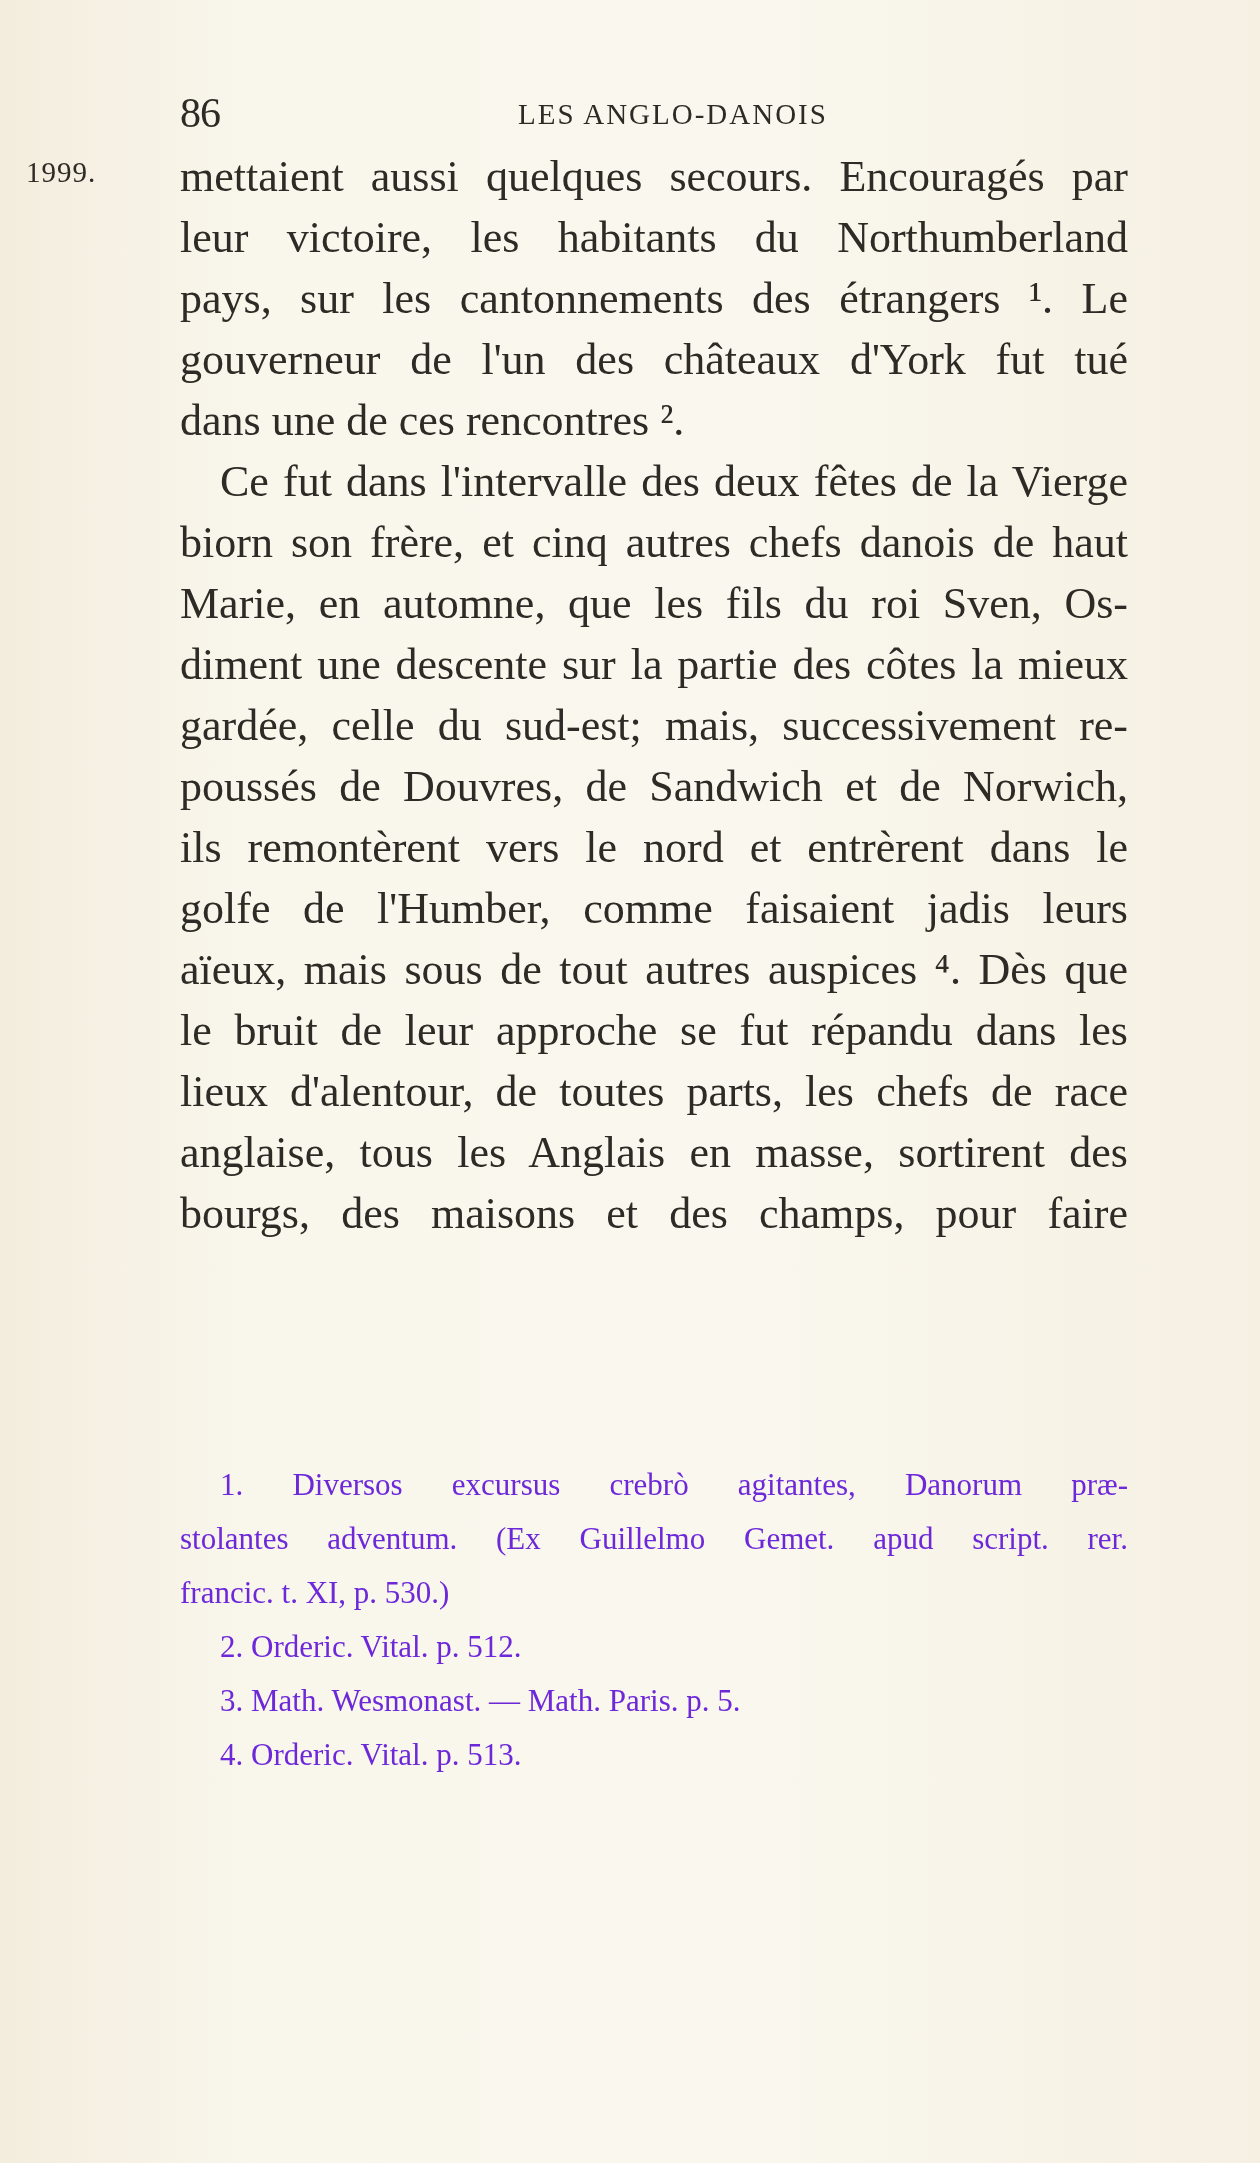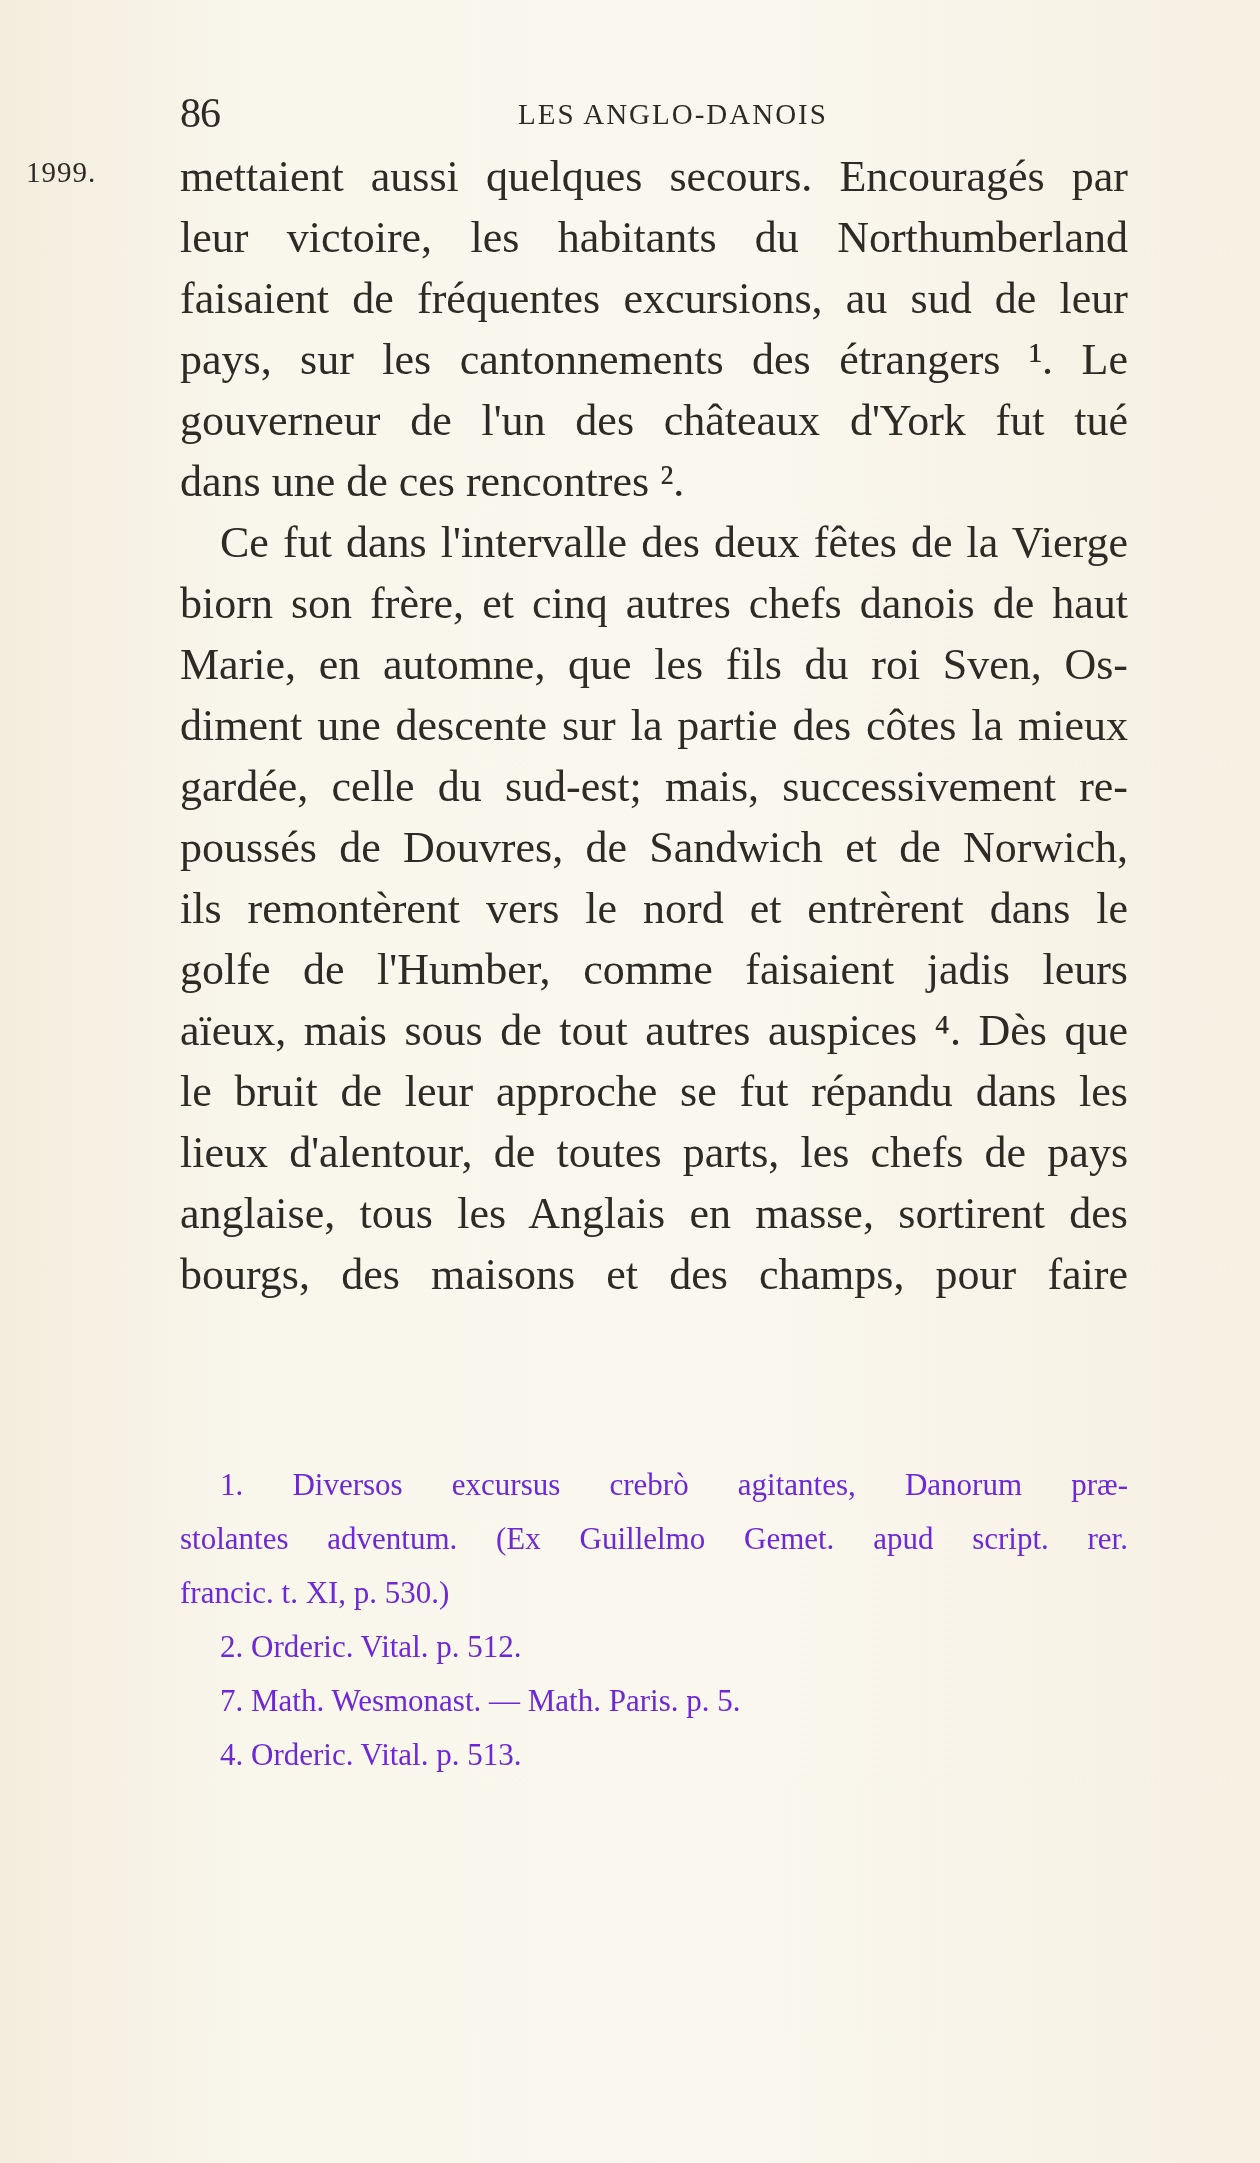--- a/index.html
+++ b/index.html
@@ -110,41 +110,40 @@
   <div class="running-head">
     <span class="page-number">86</span>
     <span class="running-title">LES ANGLO-DANOIS</span>
   </div>
 
   <span class="margin-date">1999.</span>
 
   <div class="body-text">
     <span class="line">mettaient aussi quelques secours. Encouragés par</span>
     <span class="line">leur victoire, les habitants du Northumberland</span>
-    <span class="line">faisaient de fréquentes excursions, au sud de leur</span>
     <span class="line">pays, sur les cantonnements des étrangers ¹. Le</span>
     <span class="line">gouverneur de l'un des châteaux d'York fut tué</span>
     <span class="line last">dans une de ces rencontres ².</span>
     <span class="line indent">Ce fut dans l'intervalle des deux fêtes de la Vierge</span>
     <span class="line">biorn son frère, et cinq autres chefs danois de haut</span>
     <span class="line">Marie, en automne, que les fils du roi Sven, Os-</span>
     <span class="line">diment une descente sur la partie des côtes la mieux</span>
     <span class="line">gardée, celle du sud-est; mais, successivement re-</span>
     <span class="line">poussés de Douvres, de Sandwich et de Norwich,</span>
     <span class="line">ils remontèrent vers le nord et entrèrent dans le</span>
     <span class="line">golfe de l'Humber, comme faisaient jadis leurs</span>
     <span class="line">aïeux, mais sous de tout autres auspices ⁴. Dès que</span>
     <span class="line">le bruit de leur approche se fut répandu dans les</span>
-    <span class="line">lieux d'alentour, de toutes parts, les chefs de pays</span>
+    <span class="line">lieux d'alentour, de toutes parts, les chefs de race</span>
     <span class="line">anglaise, tous les Anglais en masse, sortirent des</span>
     <span class="line">bourgs, des maisons et des champs, pour faire</span>
   </div>
 
   <div class="footnotes">
     <span class="fn-line indent">1. Diversos excursus crebrò agitantes, Danorum præ-</span>
     <span class="fn-line">stolantes adventum. (Ex Guillelmo Gemet. apud script. rer.</span>
     <span class="fn-line last">francic. t. XI, p. 530.)</span>
     <span class="fn-line last indent">2. Orderic. Vital. p. 512.</span>
-    <span class="fn-line last indent">7. Math. Wesmonast. — Math. Paris. p. 5.</span>
+    <span class="fn-line last indent">3. Math. Wesmonast. — Math. Paris. p. 5.</span>
     <span class="fn-line last indent">4. Orderic. Vital. p. 513.</span>
   </div>
 
 </div>
 
 </body></html>

